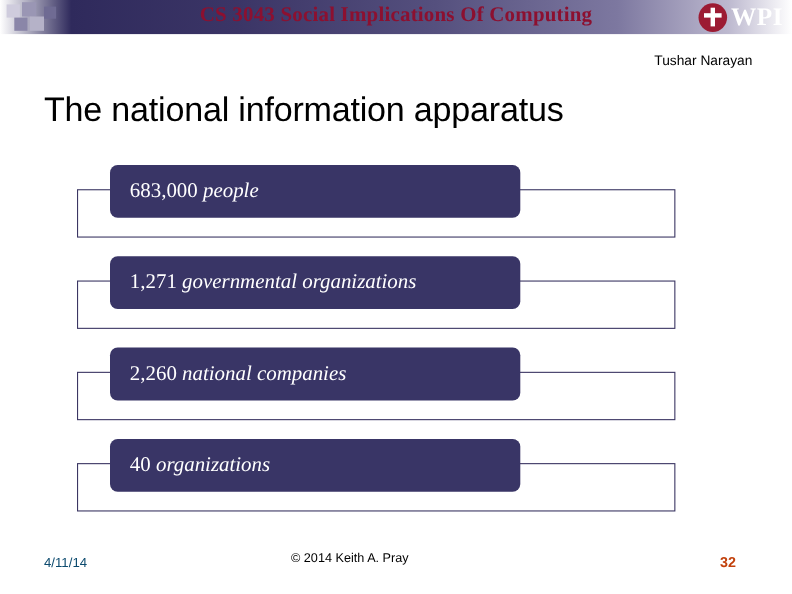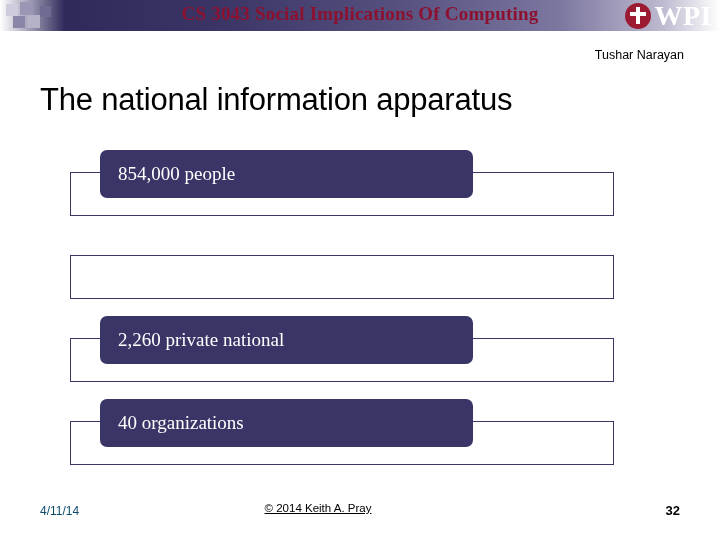--- a/index.html
+++ b/index.html
@@ -91,21 +91,21 @@
     position: absolute;
     left: 5px;
     top: 9px;
     width: 16px;
     height: 4px;
     background: #ffffff;
   }
   .wpi-word {
     font-family: "Liberation Serif", serif;
     font-weight: bold;
-    font-size: 28px;
+    font-size: 23px;
     color: #ffffff;
     letter-spacing: 0.5px;
   }
 
   .author {
     position: absolute;
     right: 36px;
     top: 48px;
     font-size: 12.5px;
     font-weight: normal;
@@ -157,47 +157,46 @@
     align-items: center;
     padding-left: 18px;
   }
   .row-text {
     font-family: "Liberation Serif", serif;
     font-size: 19px;
     color: #ffffff;
     white-space: nowrap;
   }
   .row-text .num { font-style: normal; }
-  .row-text .lbl { }
+  .row-text .lbl { font-style: italic; }
 
   
   .footer-date {
     position: absolute;
     left: 40px;
     bottom: 22px;
     font-size: 12px;
     color: #0c4a6e;
   }
   .footer-center {
     position: absolute;
     left: 0;
     bottom: 26px;
     width: 636px;
     text-align: center;
     font-size: 11.5px;
     color: #000000;
-    text-decoration: underline;
   }
   .footer-page {
     position: absolute;
-    right: 40px;
+    right: 51px;
     bottom: 22px;
     font-size: 13px;
     font-weight: bold;
-    color: #000000;
+    color: #c2410c;
   }
 </style>
 </head>
 <body>
 
 <div class="slide">
 
   <div class="header-band">
     <div class="header-squares">
       <span class="sq sq1"></span>
@@ -215,32 +214,35 @@
 
   <div class="author">Tushar Narayan</div>
 
   <div class="slide-title">The national information apparatus</div>
 
   <div class="list">
 
     <div class="row">
       <div class="row-outline"></div>
       <div class="row-box">
-        <span class="row-text"><span class="num">854,000</span> <span class="lbl">people</span></span>
-      </div>
-    </div>
-
-    <div class="row">
-      <div class="row-outline"></div>
-    </div>
-
-    <div class="row">
-      <div class="row-outline"></div>
-      <div class="row-box">
-        <span class="row-text"><span class="num">2,260</span> <span class="lbl">private national</span></span>
+        <span class="row-text"><span class="num">683,000</span> <span class="lbl">people</span></span>
+      </div>
+    </div>
+
+    <div class="row">
+      <div class="row-outline"></div>
+      <div class="row-box">
+        <span class="row-text"><span class="num">1,271</span> <span class="lbl">governmental organizations</span></span>
+      </div>
+    </div>
+
+    <div class="row">
+      <div class="row-outline"></div>
+      <div class="row-box">
+        <span class="row-text"><span class="num">2,260</span> <span class="lbl">national companies</span></span>
       </div>
     </div>
 
     <div class="row">
       <div class="row-outline"></div>
       <div class="row-box">
         <span class="row-text"><span class="num">40</span> <span class="lbl">organizations</span></span>
       </div>
     </div>
 

